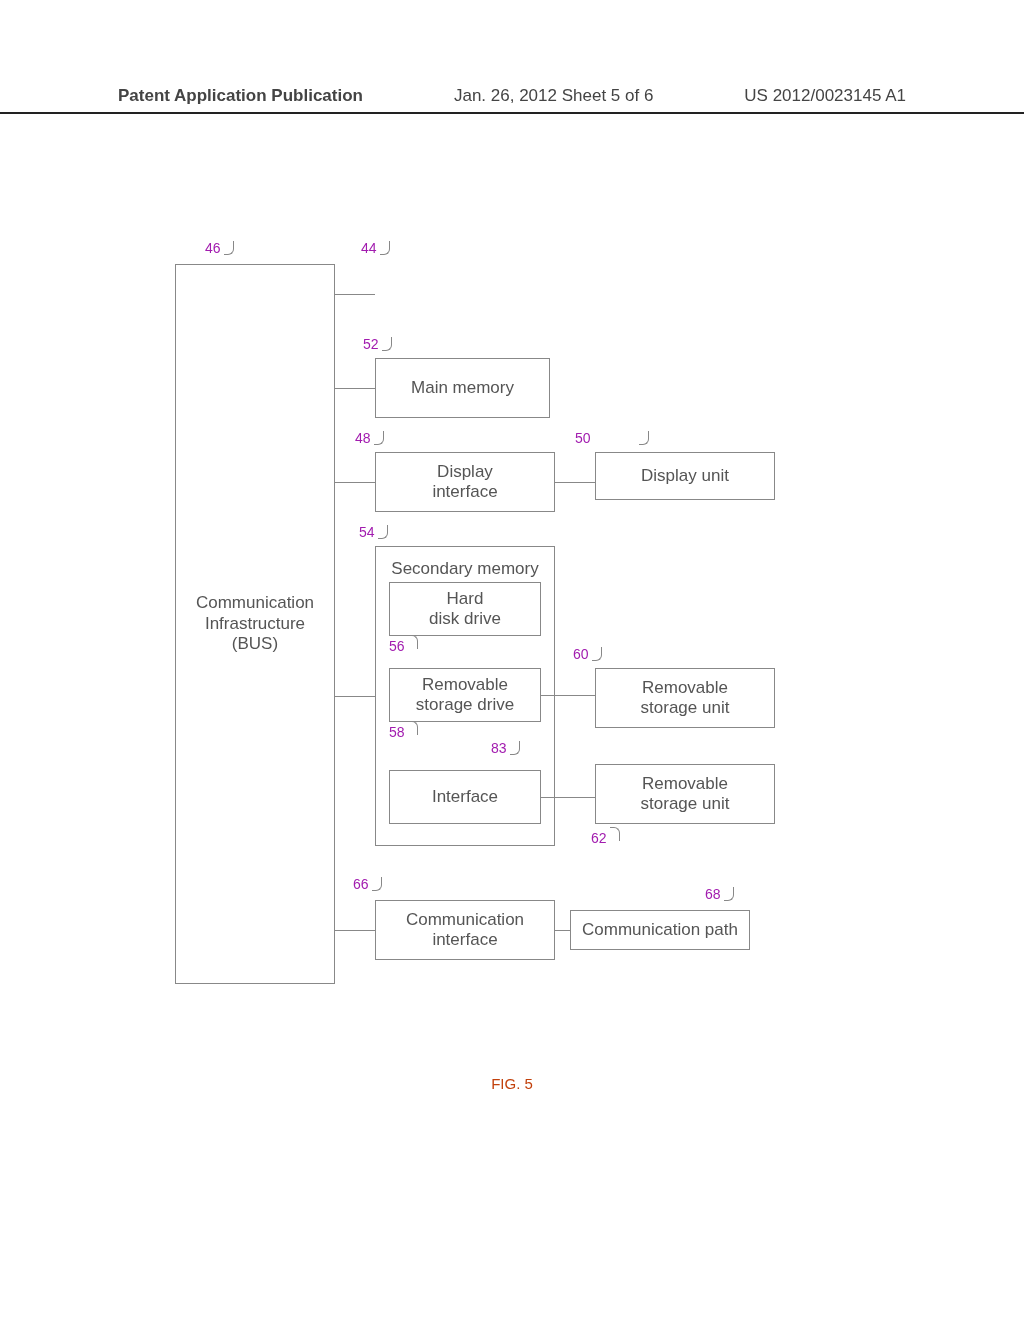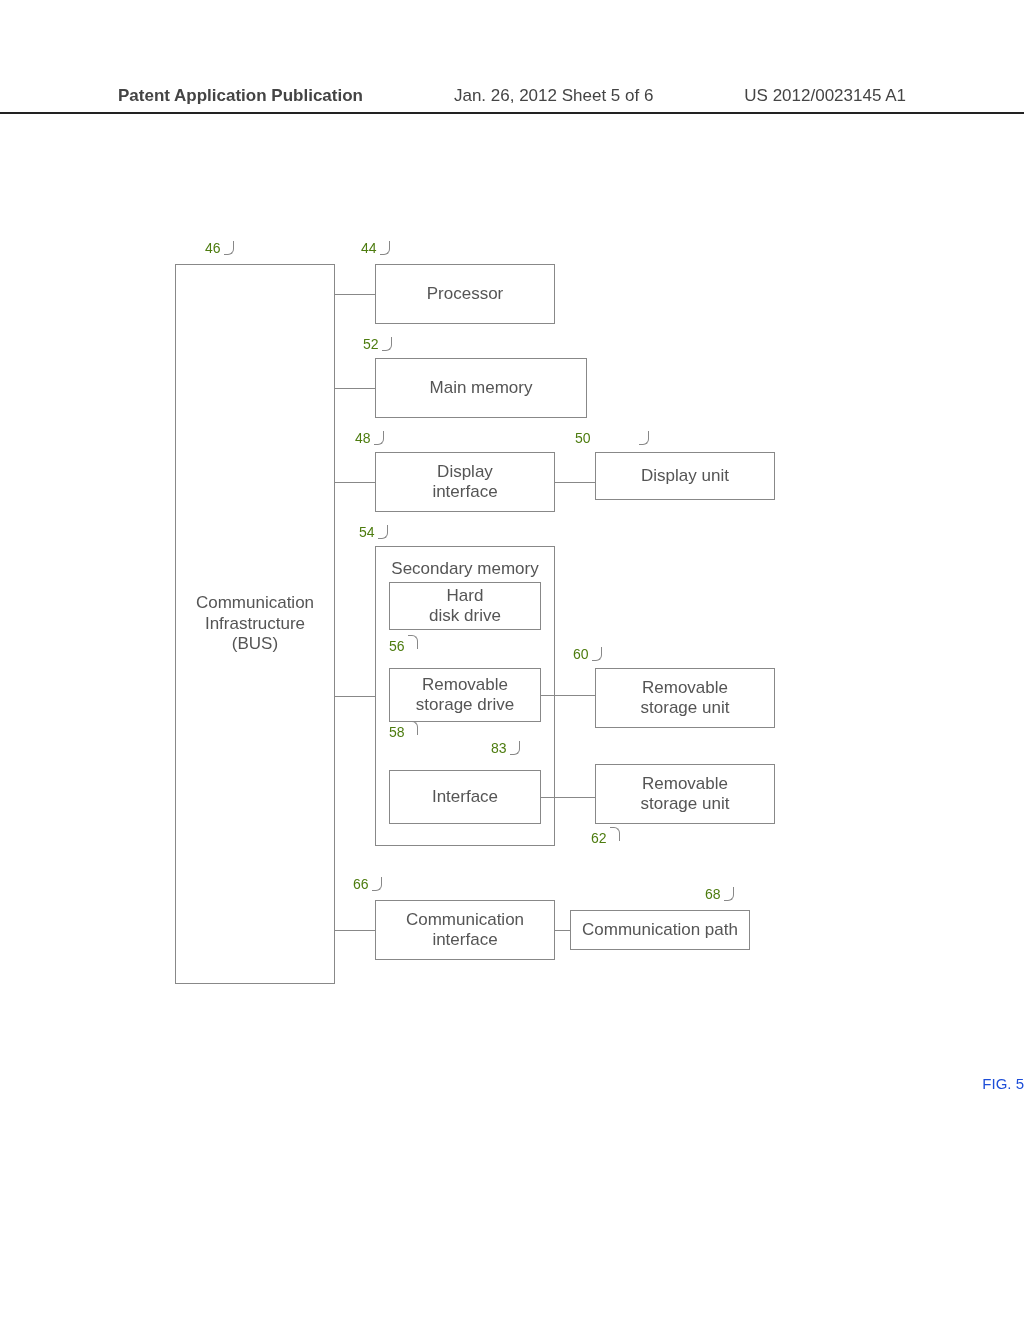--- a/index.html
+++ b/index.html
@@ -43,21 +43,21 @@
     justify-content: center;
     text-align: center;
     font-size: 17px;
     line-height: 1.2;
     color: #555;
     padding: 4px;
   }
   .ref {
     position: absolute;
     font-size: 14px;
-    color: #4d7c0f;
+    color: #a21caf;
     display: flex;
     align-items: center;
     gap: 3px;
   }
   .ref .hook {
     width: 10px;
     height: 14px;
     border: 1.5px solid #888;
     border-top: none;
     border-left: none;
@@ -74,64 +74,61 @@
   .hline {
     position: absolute;
     height: 0;
     border-top: 1.5px solid #888;
   }
   .fig-caption {
     position: absolute;
     top: 1075px;
     left: 0;
     width: 1024px;
-    text-align: right;
+    text-align: center;
     font-size: 15px;
-    color: #1d4ed8;
+    color: #c2410c;
   }
 </style>
 </head>
 <body>
 
 <div class="header-row">
   <span class="header-left">Patent Application Publication</span>
   <span class="header-mid">Jan. 26, 2012  Sheet 5 of 6</span>
   <span class="header-right">US 2012/0023145 A1</span>
 </div>
 
 <div class="diagram">
 
   <div class="box" style="left:0;top:24px;width:160px;height:720px;">
     <span style="white-space:pre-line;">Communication
 Infrastructure
 (BUS)</span>
   </div>
 
-  <div class="box" style="left:200px;top:24px;width:180px;height:60px;">
-    <span>Processor</span>
-  </div>
-
-  <div class="box" style="left:200px;top:118px;width:212px;height:60px;">
+
+  <div class="box" style="left:200px;top:118px;width:175px;height:60px;">
     <span>Main memory</span>
   </div>
 
   <div class="box" style="left:200px;top:212px;width:180px;height:60px;">
     <span style="white-space:pre-line;">Display
 interface</span>
   </div>
 
   <div class="box" style="left:420px;top:212px;width:180px;height:48px;">
     <span>Display unit</span>
   </div>
 
   <div class="box" style="left:200px;top:306px;width:180px;height:300px;justify-content:flex-start;flex-direction:column;padding-top:12px;">
     <span style="margin-bottom:6px;">Secondary memory</span>
   </div>
 
-  <div class="box" style="left:214px;top:342px;width:152px;height:48px;">
+  <div class="box" style="left:214px;top:342px;width:152px;height:54px;">
     <span style="white-space:pre-line;">Hard
 disk drive</span>
   </div>
 
   <div class="box" style="left:214px;top:428px;width:152px;height:54px;">
     <span style="white-space:pre-line;">Removable
 storage drive</span>
   </div>
 
   <div class="box" style="left:214px;top:530px;width:152px;height:54px;">

